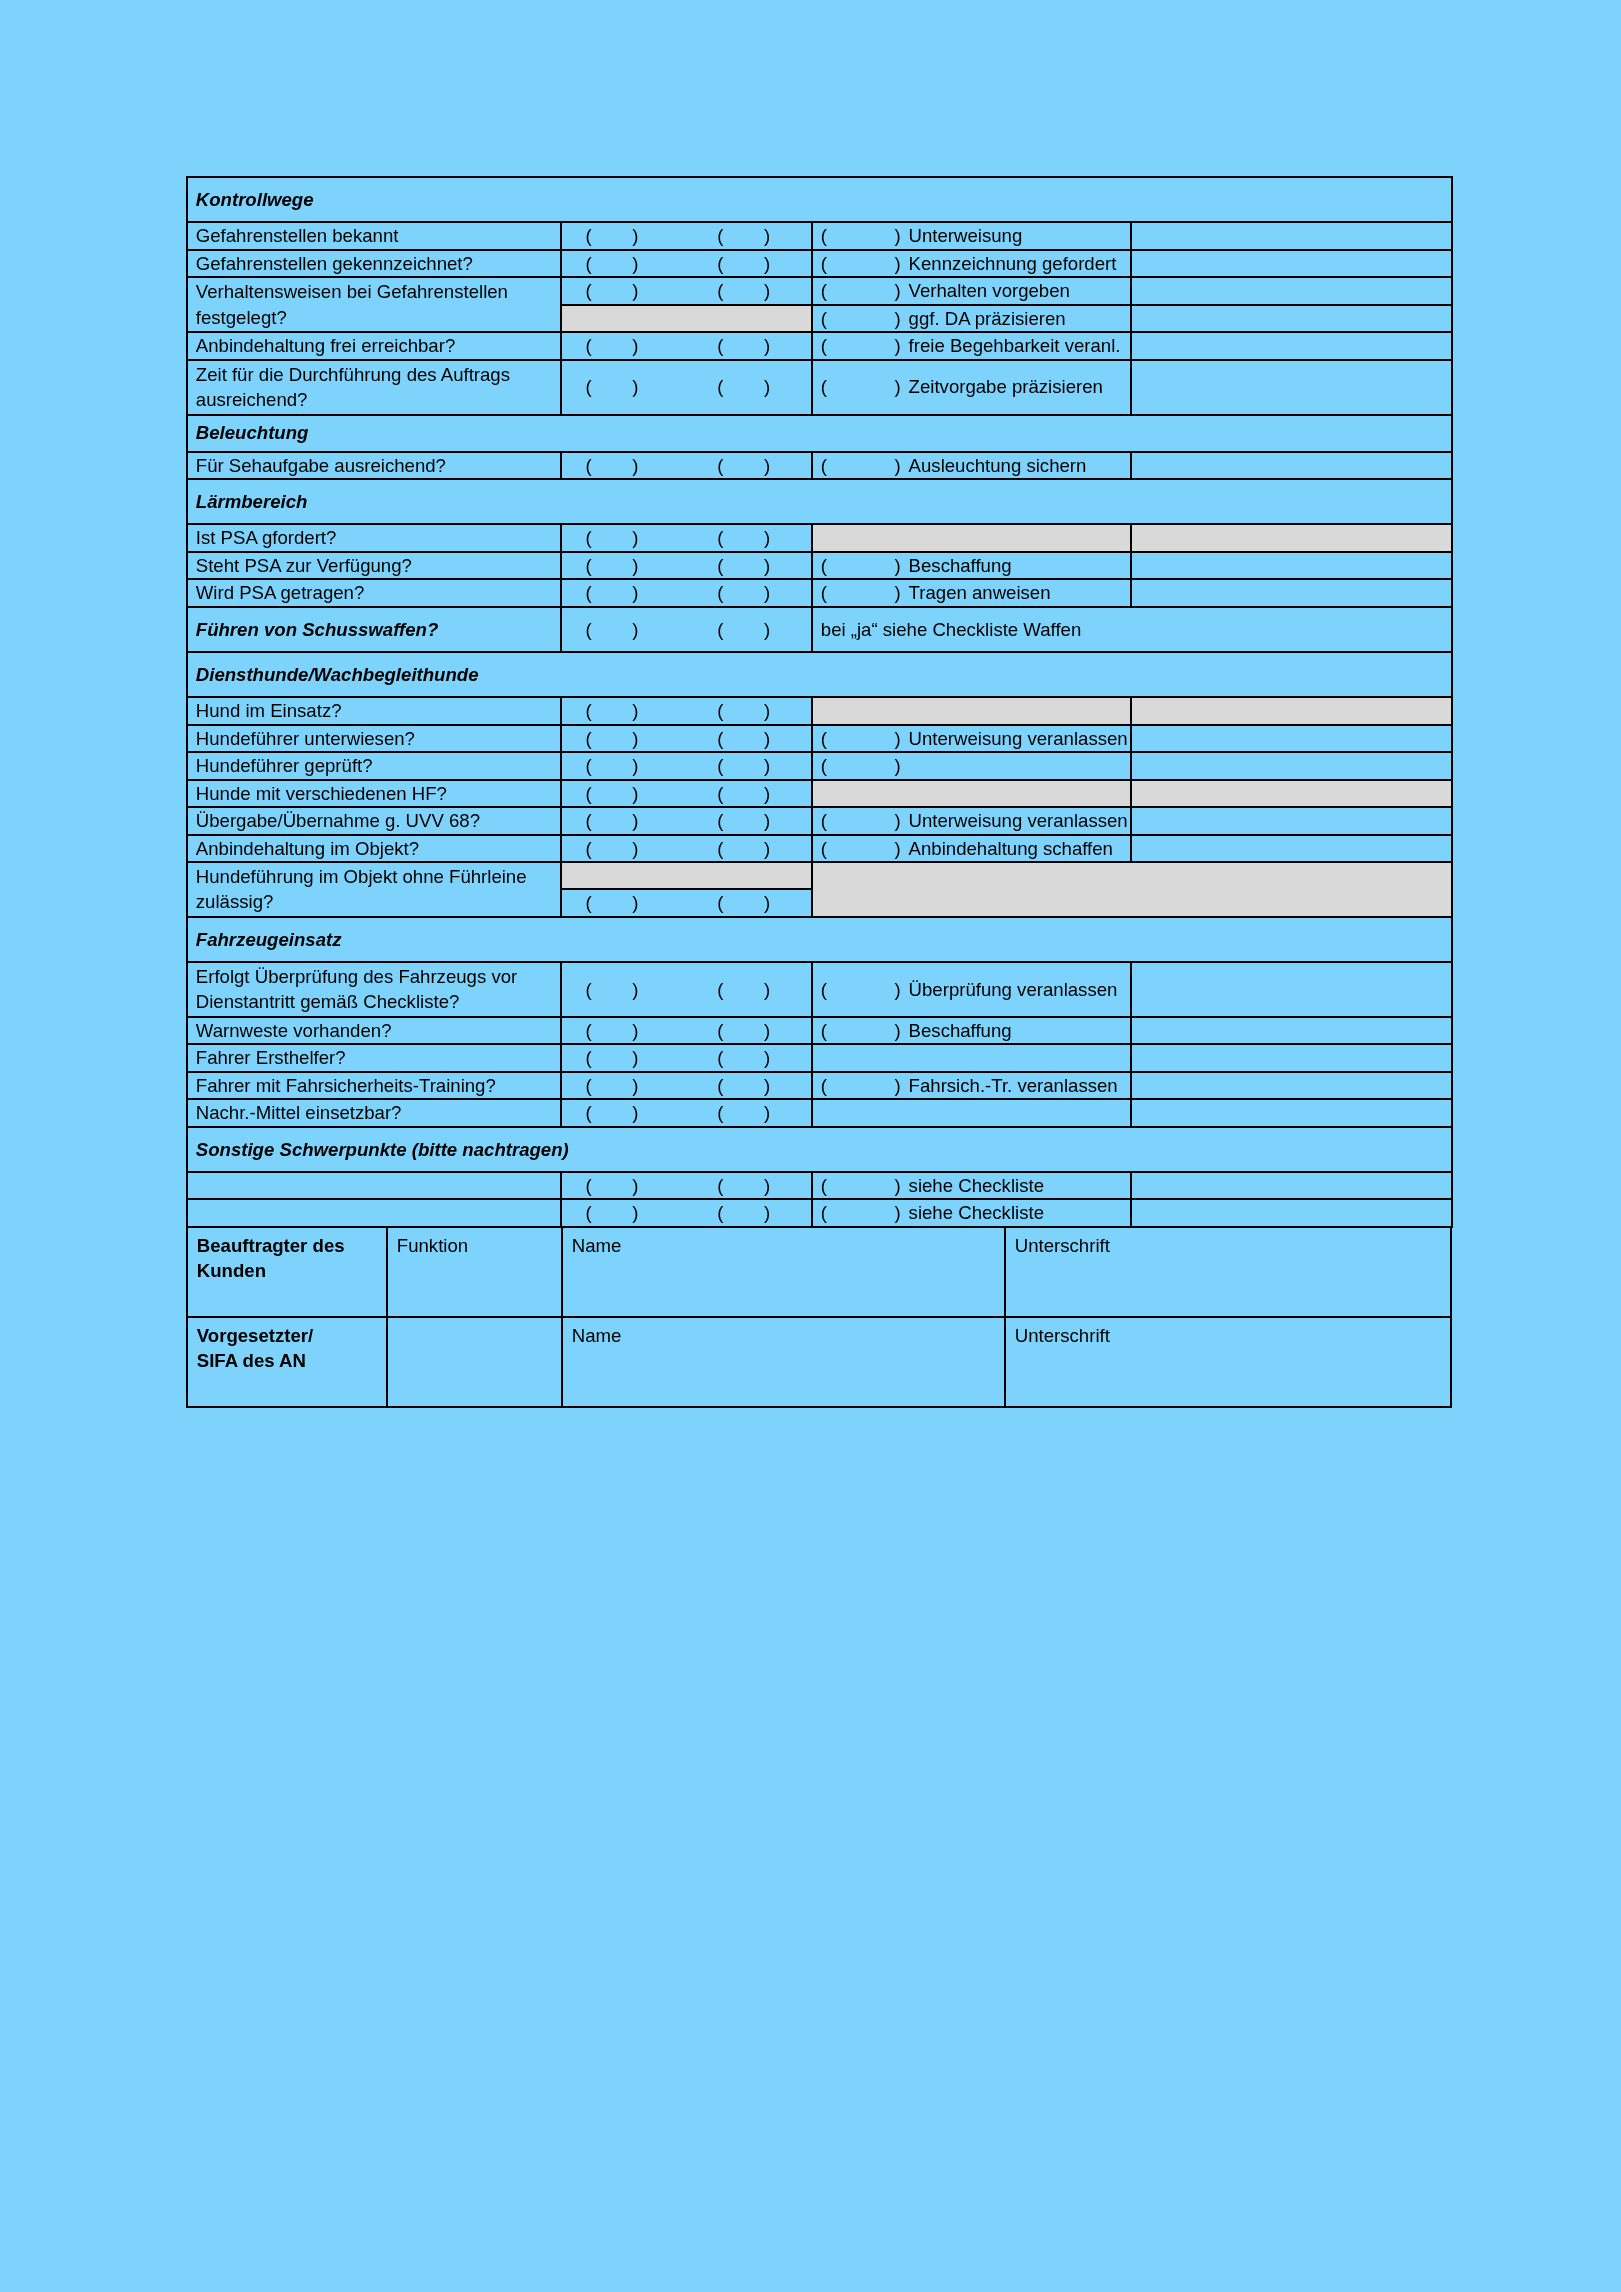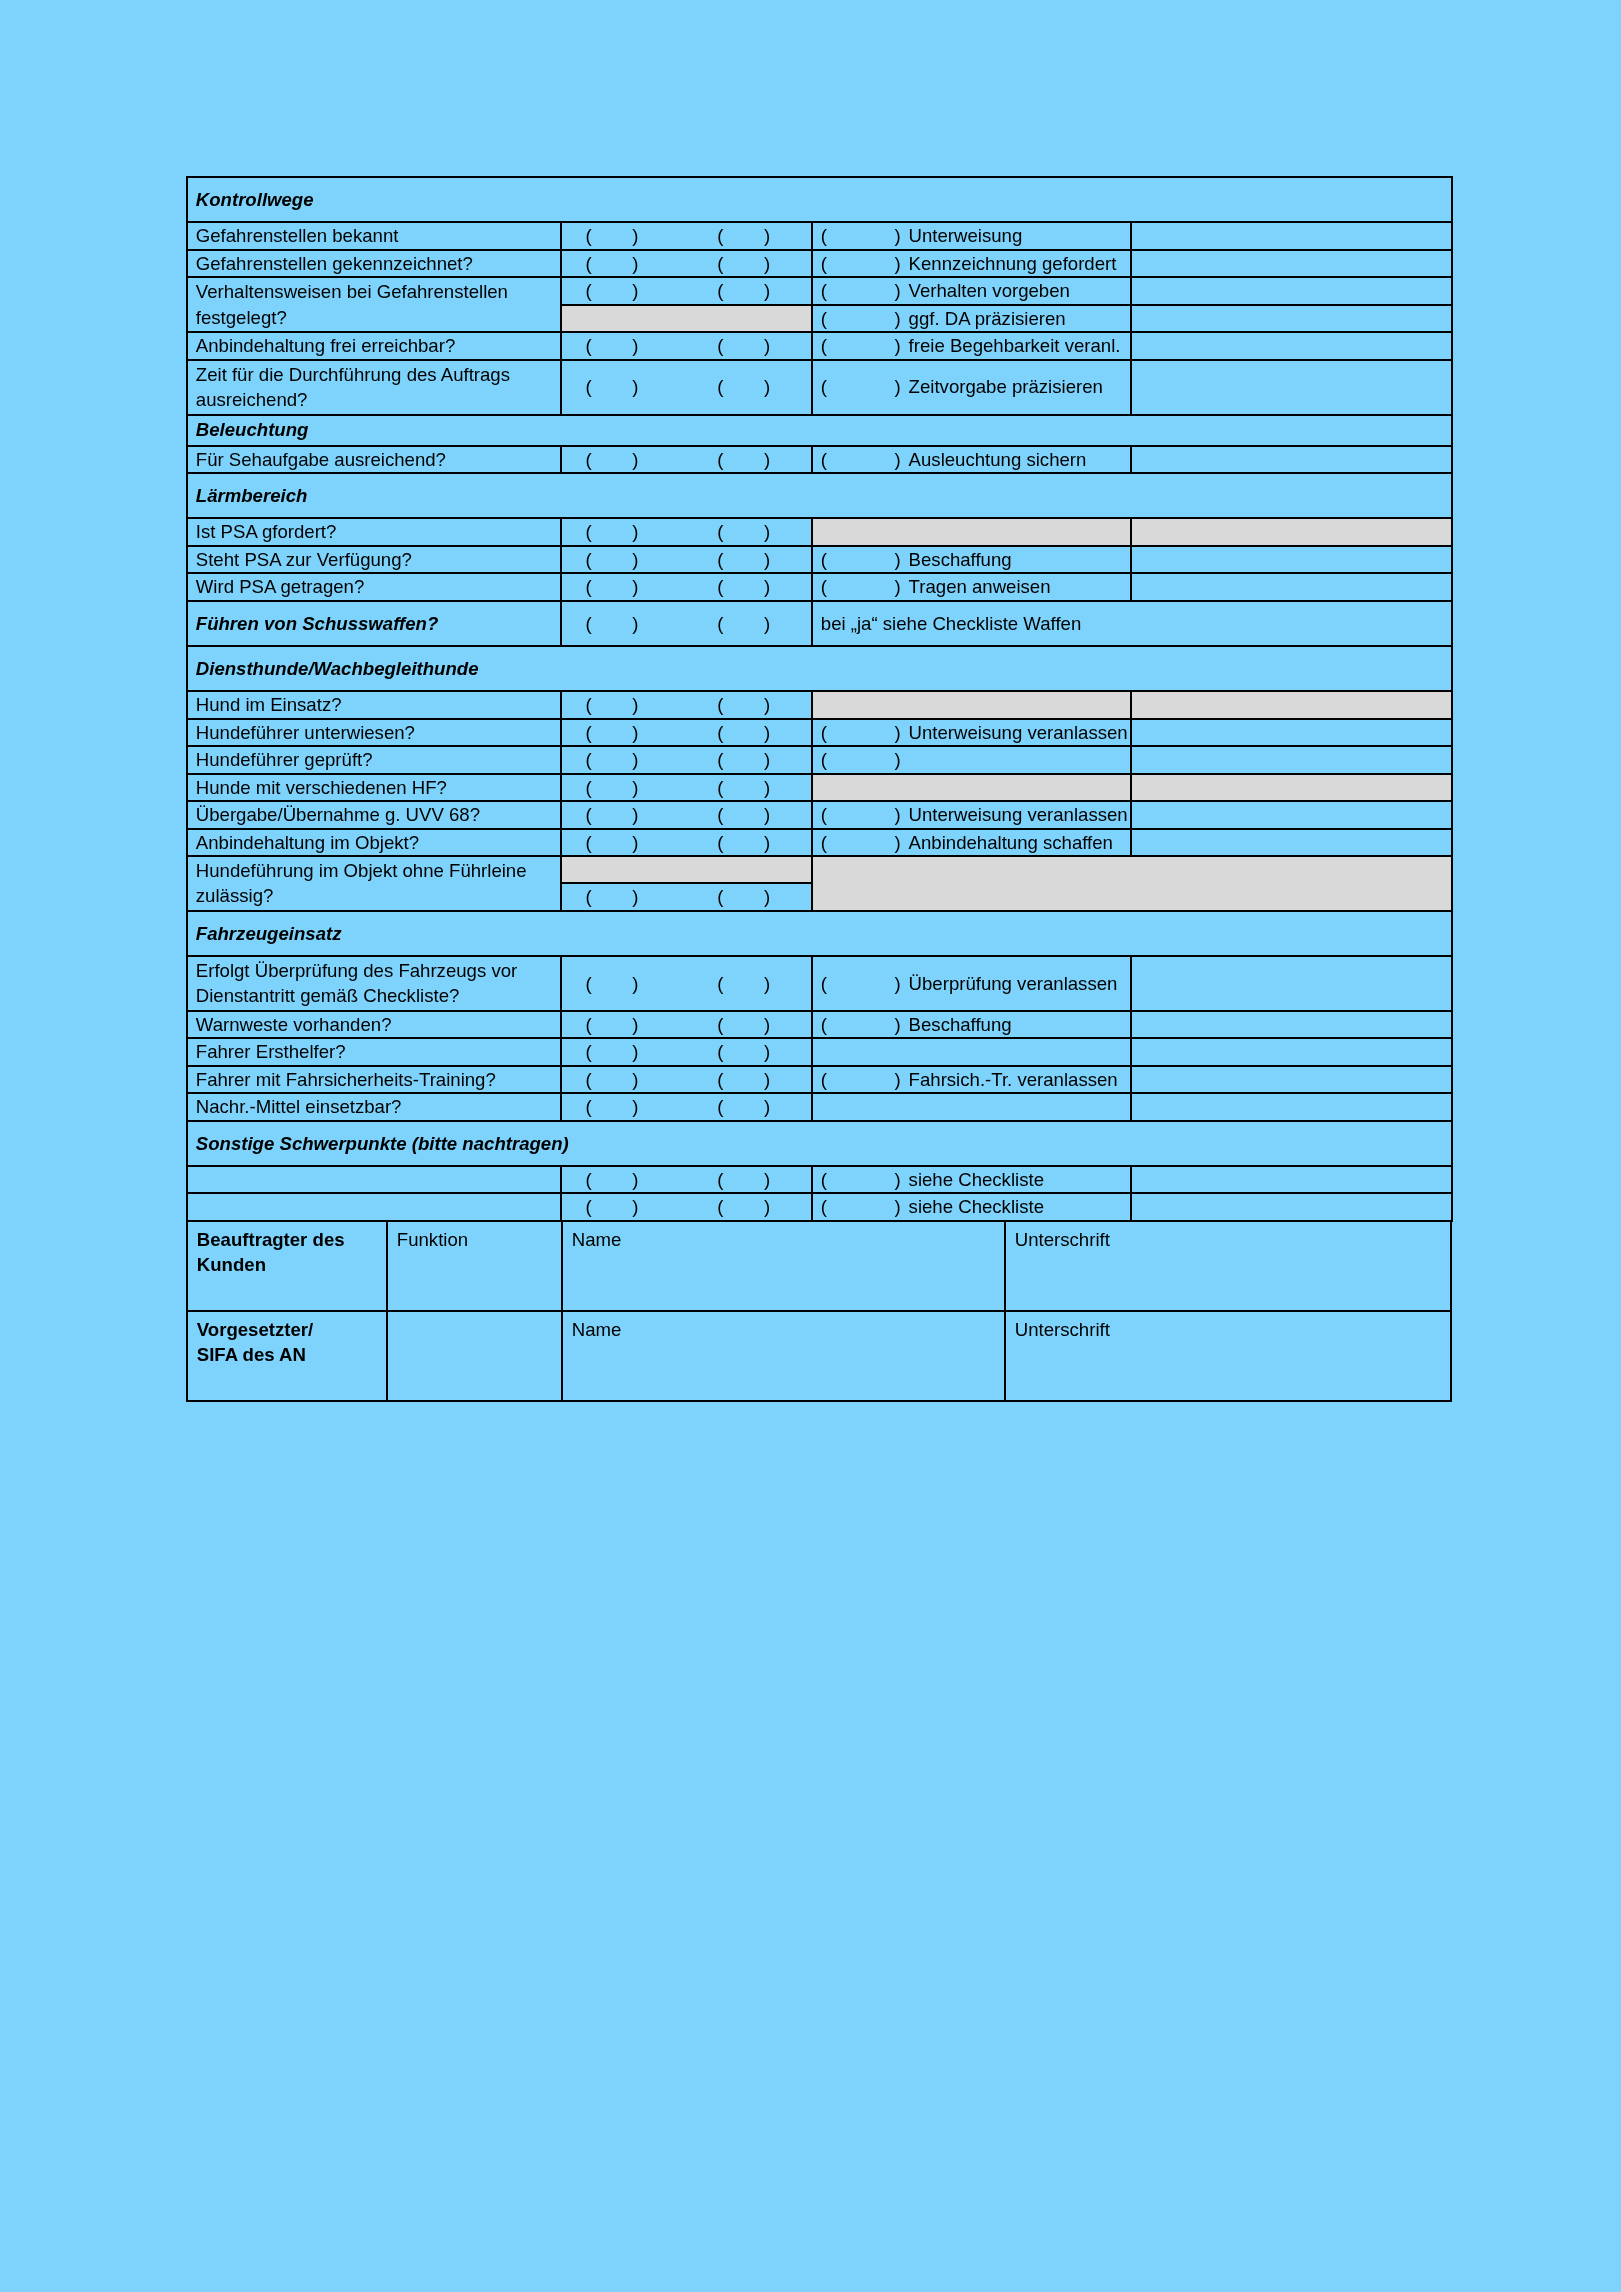--- a/index.html
+++ b/index.html
@@ -180,21 +180,21 @@
               <div class="actrow">
                 <span class="pair wide">
                   <span>(</span>
                   <span>)</span>
                 </span>
                 <span class="actlabel">Zeitvorgabe präzisieren</span>
               </div>
             </td>
             <td class="k-blank"></td>
           </tr>
-          <tr class="head" style="height: 31px; margin-left: 24px;">
+          <tr class="head" style="height: 37px; margin-left: 24px;">
             <td colspan="4" class="k-head">Beleuchtung</td>
           </tr>
           <tr style="height: 27.4px;">
             <td class="k-q">Für Sehaufgabe ausreichend?</td>
             <td class="k-boxes">
               <div class="boxrow">
                 <span class="pair">
                   <span>(</span>
                   <span>)</span>
                 </span>

